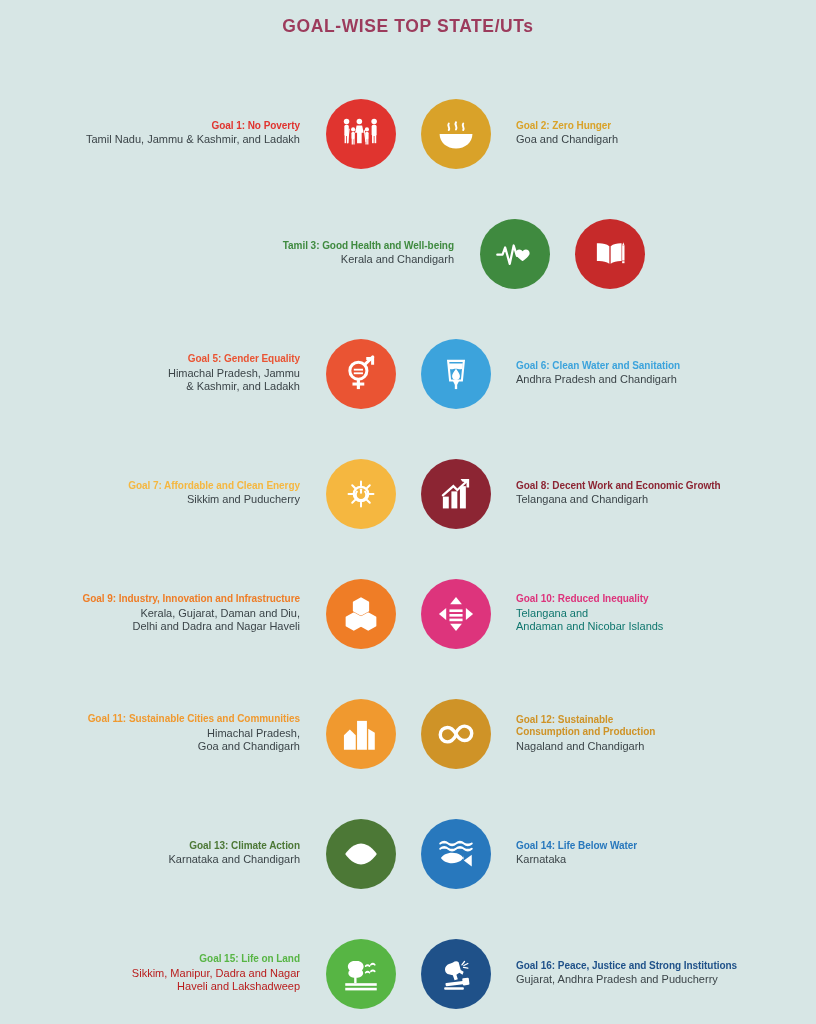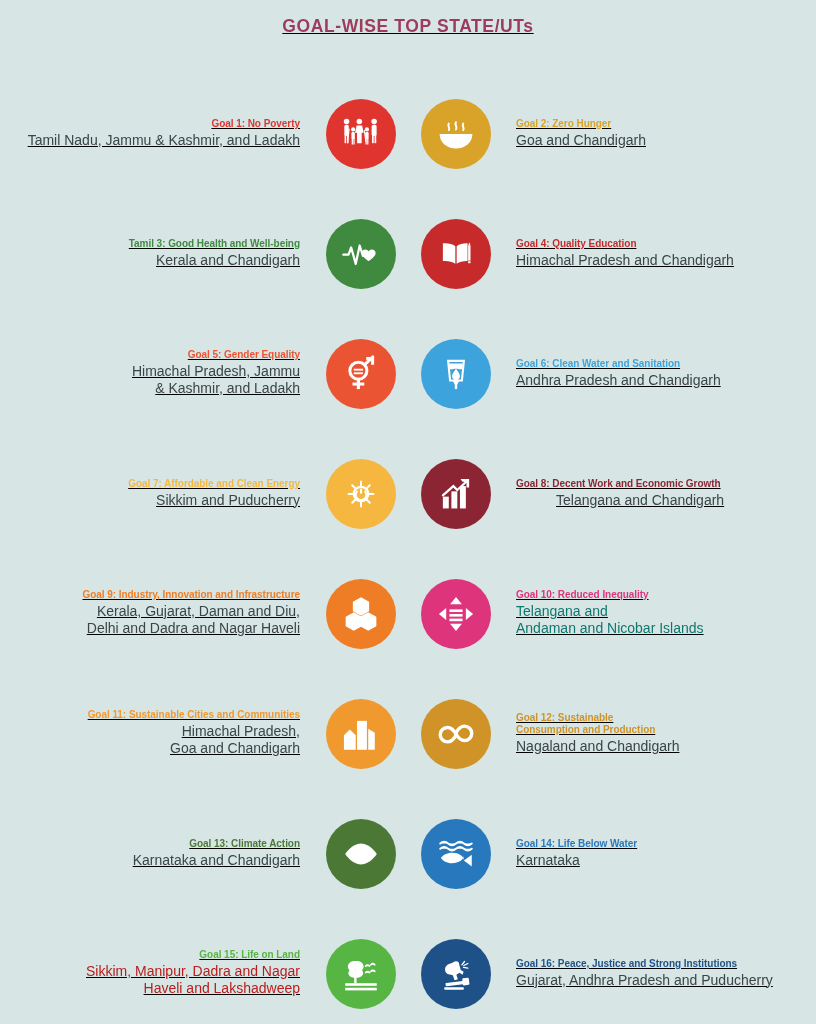--- a/index.html
+++ b/index.html
@@ -8,21 +8,20 @@
     height: 1024px;
     background: #d7e6e5;
     font-family: "Liberation Sans", sans-serif;
     overflow: hidden;
   }
   #page {
     position: relative;
     width: 816px;
     height: 871px;
     background: #d7e6e5;
-    text-decoration: underline;
   }
   .page-title {
     text-align: center;
     font-size: 17.5px;
     font-weight: bold;
     color: #9c3b5c;
     letter-spacing: 0.6px;
     padding-top: 18px;
     line-height: 1;
   }
@@ -50,21 +49,21 @@
     text-align: left;
     padding-left: 13px;
   }
   .goal-title {
     font-size: 10px;
     font-weight: bold;
     letter-spacing: -0.05px;
     display: block;
   }
   .goal-states {
-    font-size: 14px;
+    font-size: 11px;
     font-weight: normal;
     color: #3b4448;
     display: block;
     margin-top: 1px;
     white-space: pre-line;
   }
   
   .icon-slot {
     flex: 0 0 95px;
     display: flex;
@@ -158,24 +157,20 @@
           <div class="icon-circle" style="background: rgb(198, 42, 42);">
     <svg viewBox="0 0 64 64">
       <path d="M31 20c-5-3.5-11.5-4.8-19-4.2v27c7.5-.6 14 .7 19 4.2z"></path>
       <path d="M33 20c4.4-3.1 10-4.5 16.6-4.3v27c-6.6-.2-12.2 1.2-16.6 4.3z"></path>
       <rect x="50.5" y="19" width="3.6" height="23"></rect>
       <path d="M50.5 19l1.8-5 1.8 5z"></path>
       <rect x="50.5" y="43" width="3.6" height="3"></rect>
     </svg>
           </div>
         </div>
-        <div class="col-text col-right">
-          <span class="goal-title" style="color: rgb(198, 42, 42); white-space: pre-line;">Goal 4: Quality Education</span>
-          <span class="goal-states" style="color: rgb(59, 68, 72);">Himachal Pradesh and Chandigarh</span>
-        </div>
       </div>
       <div class="row">
         <div class="col-text col-left">
           <span class="goal-title" style="color: rgb(234, 84, 51); white-space: pre-line;">Goal 5: Gender Equality</span>
           <span class="goal-states" style="color: rgb(59, 68, 72);">Himachal Pradesh, Jammu
 &amp; Kashmir, and Ladakh</span>
         </div>
         <div class="icon-slot">
           <div class="icon-circle" style="background: rgb(234, 84, 51);">
     <svg viewBox="0 0 64 64">
@@ -229,21 +224,21 @@
       <rect x="12" y="36" width="9" height="18"></rect>
       <rect x="25" y="28" width="9" height="26"></rect>
       <rect x="38" y="20" width="9" height="34"></rect>
       <path class="stroked" stroke-width="3.4" stroke-linecap="round" d="M12 34L28 20l6 6L50 11"></path>
       <path d="M39 9h13v13h-4V14.6L41.5 13z"></path>
     </svg>
           </div>
         </div>
         <div class="col-text col-right">
           <span class="goal-title" style="color: rgb(140, 37, 51); white-space: pre-line;">Goal 8: Decent Work and Economic Growth</span>
-          <span class="goal-states" style="color: rgb(59, 68, 72); margin-left: 40px;">Telangana and Chandigarh</span>
+          <span class="goal-states" style="color: rgb(59, 68, 72);">Telangana and Chandigarh</span>
         </div>
       </div>
       <div class="row">
         <div class="col-text col-left">
           <span class="goal-title" style="color: rgb(239, 125, 38); white-space: pre-line;">Goal 9: Industry, Innovation and Infrastructure</span>
           <span class="goal-states" style="color: rgb(59, 68, 72);">Kerala, Gujarat, Daman and Diu,
 Delhi and Dadra and Nagar Haveli</span>
         </div>
         <div class="icon-slot">
           <div class="icon-circle" style="background: rgb(239, 125, 38);">

